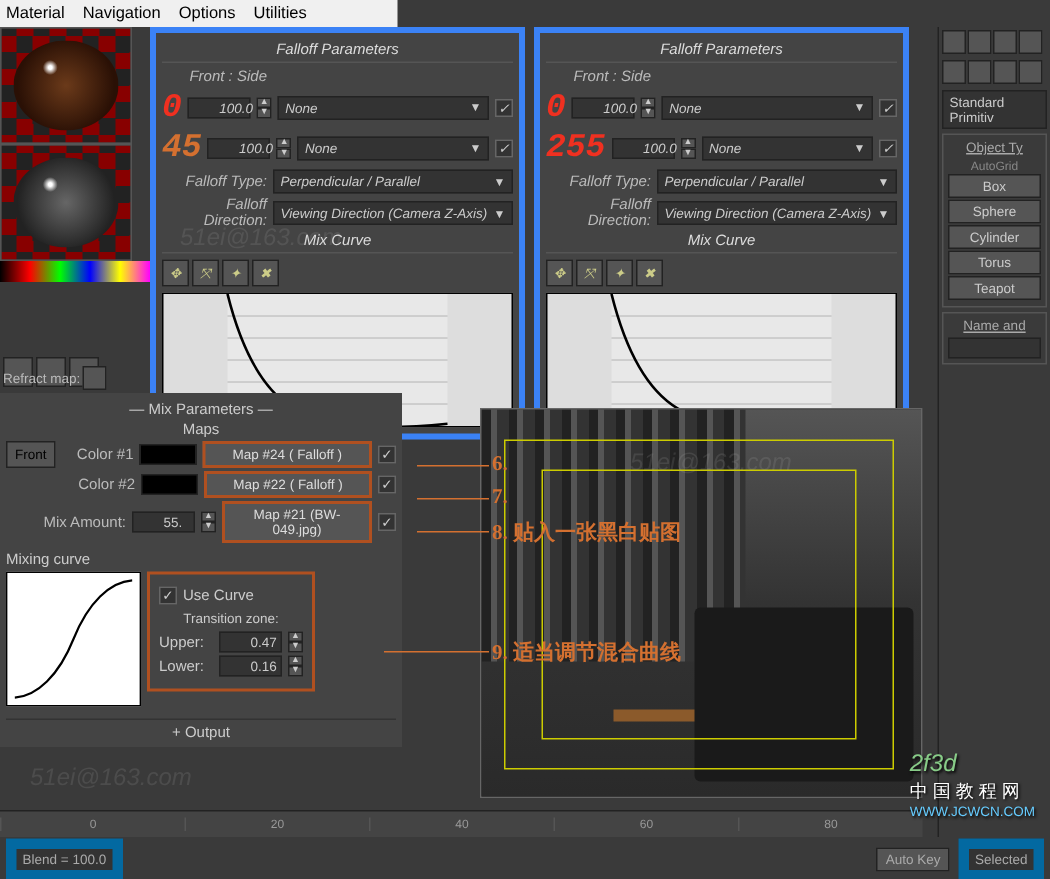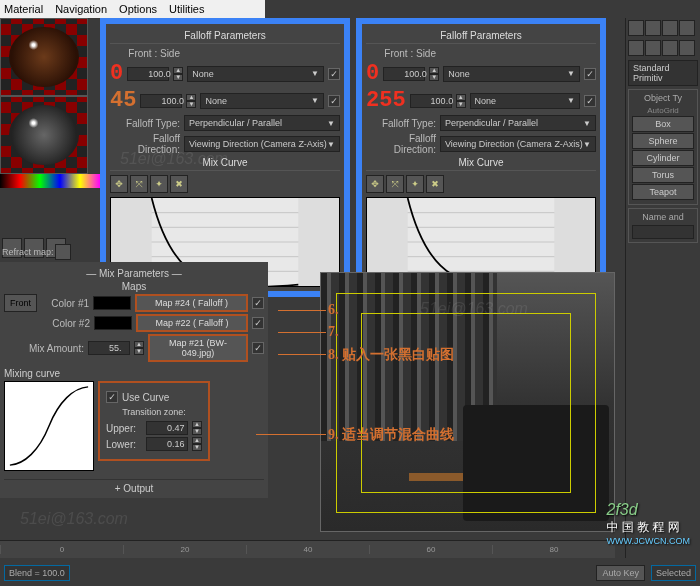--- a/index.html
+++ b/index.html
@@ -8,21 +8,21 @@
 .menubar span { cursor: default; }
 .mat-preview { position: absolute; top: 18px; left: 0; width: 100px; display: flex; flex-direction: column; }
 .mat-sphere { width: 88px; height: 78px; background: linear-gradient(#333,#222); border: 1px solid #555; position: relative; }
 .mat-sphere.checker { background: repeating-conic-gradient(#800 0% 25%, #222 0% 50%) 50% / 22px 22px; }
 .mat-sphere::after { content: ""; position: absolute; inset: 8px; border-radius: 50%; background: radial-gradient(circle at 35% 30%, #fff 2%, rgba(255,255,255,0) 8%), radial-gradient(circle at 50% 50%, #666 0%, #222 70%); }
 .mat-sphere.brown::after { background: radial-gradient(circle at 35% 30%, #fff 2%, rgba(255,255,255,0) 8%), radial-gradient(circle at 50% 50%, #6b3a1a 0%, #2a1005 70%); }
 .colorbar { height: 14px; background: linear-gradient(90deg,#000,#f00 20%,#0f0 40%,#00f 60%,#ff0 80%,#f0f); }
 .toolbar-ico { position: absolute; top: 236px; left: 0; width: 100px; display: flex; gap: 2px; padding: 2px; }
 .toolbar-ico .btn { width: 20px; height: 20px; background: #555; border: 1px solid #222; }
 
-.panel { position: absolute; background: #444; border: 6px solid #3b82f6; padding: 4px; }
+.panel { position: absolute; background: #444; border: 4px solid #3b82f6; padding: 4px; font-style: italic; }
 .panel-header { text-align: center; font-size: 10px; color: #ddd; margin: 2px 0 4px; border-bottom: 1px solid #555; padding-bottom: 2px; }
 .row { display: flex; align-items: center; gap: 4px; margin: 2px 0; }
 .label { text-align: right; width: 70px; color: #bbb; font-size: 10px; }
 .spinner { background: #333; border: 1px solid #222; color: #ccc; padding: 1px 20px; width: 42px; height: 14px; font-size: 9px; display: inline-flex; align-items: center; }
 .spin-btns { display: inline-flex; flex-direction: column; }
 .spin-btns span { width: 10px; height: 7px; background: #555; border: 1px solid #222; font-size: 6px; line-height: 4px; text-align: center; }
 .dropdown { background: #333; border: 1px solid #222; color: #ccc; padding: 2px 4px; flex: 1; font-size: 9px; display: flex; justify-content: space-between; align-items: center; }
 .dropdown .arrow { font-size: 8px; }
 .checkbox { width: 12px; height: 12px; background: #333; border: 1px solid #666; display: inline-flex; align-items: center; justify-content: center; color: #ccc; font-size: 9px; }
 .big-num { font-size: 22px; font-weight: bold; font-family: "Courier New", monospace; }
@@ -44,37 +44,37 @@
 .mapbtn { background: #555; border: 2px solid #b05020; color: #ddd; padding: 2px 6px; font-size: 9px; flex: 1; text-align: center; }
 .swap-btn { background: #555; border: 1px solid #222; padding: 3px 5px; font-size: 9px; }
 .mixing-curve-graph { width: 90px; height: 90px; background: #fff; border: 1px solid #000; }
 .usecurve-box { border: 2px solid #b05020; padding: 6px; }
 .output-title { text-align: center; font-size: 10px; margin-top: 8px; border-top: 1px solid #333; padding-top: 3px; }
 
 .right-panel { position: absolute; top: 18px; right: 0; width: 75px; background: #3a3a3a; border-left: 1px solid #222; height: 540px; padding: 2px; }
 .rp-tabs { display: flex; flex-wrap: wrap; gap: 1px; margin-bottom: 4px; }
 .rp-tab { width: 16px; height: 16px; background: #555; border: 1px solid #222; }
 .rp-section { border: 1px solid #555; padding: 3px; margin-bottom: 3px; }
-.rp-section-title { font-size: 9px; color: #aaa; text-align: center; margin-bottom: 3px; }
+.rp-section-title { font-size: 9px; color: #aaa; text-align: center; margin-bottom: 3px; text-decoration: underline; }
 .rp-btn { background: #555; border: 1px solid #222; color: #ccc; padding: 2px; font-size: 9px; text-align: center; margin: 1px 0; }
 
 .viewport { position: absolute; top: 272px; left: 320px; width: 295px; height: 260px; background: #222; border: 1px solid #666; }
 .viewport-img { width: 100%; height: 100%; background: linear-gradient(180deg, #555 0%, #333 50%, #2a2a2a 100%); position: relative; overflow: hidden; }
 .curtain { position: absolute; top: 0; left: 0; width: 60%; height: 65%; background: repeating-linear-gradient(90deg, #222 0 6px, #555 6px 10px, #333 10px 18px); }
 .sofa { position: absolute; bottom: 10px; right: 5px; width: 50%; height: 45%; background: #1a1a1a; border-radius: 4px; }
 .table { position: absolute; bottom: 50px; left: 30%; width: 25%; height: 8px; background: #8b5a2b; }
 .yellow-frame { position: absolute; border: 1px solid #cc0; }
 
 .annotation { position: absolute; color: #d47030; font-size: 14px; font-family: "SimSun", serif; font-weight: bold; pointer-events: none; }
 .ann-line { position: absolute; height: 1px; background: #d47030; }
 
 .timeline { position: absolute; bottom: 28px; left: 0; width: 615px; height: 18px; background: #444; border-top: 1px solid #222; display: flex; align-items: center; }
 .timeline .tick { flex: 1; text-align: center; font-size: 8px; color: #999; border-left: 1px solid #555; }
 .statusbar { position: absolute; bottom: 0; left: 0; width: 700px; height: 26px; background: #3a3a3a; display: flex; align-items: center; gap: 6px; padding: 0 4px; font-size: 9px; color: #aaa; }
-.statusbar .field { background: #333; border: 1px solid #0369a1; padding: 2px 4px; }
+.statusbar .field { background: #333; border: 7px solid #0369a1; padding: 2px 4px; }
 .autokey { background: #555; border: 1px solid #222; padding: 2px 5px; }
 
 .refract-row { position: absolute; top: 244px; left: 2px; font-size: 9px; color: #bbb; display: flex; align-items: center; gap: 1px; }
 .watermark { position: absolute; bottom: 40px; right: 10px; color: #fff; font-size: 12px; font-family: "SimSun"; text-shadow: 1px 1px 2px #000; pointer-events: none; }
 .wm-faint { position: absolute; color: rgba(180,180,180,0.15); font-size: 16px; font-style: italic; }
 </style>
 </head>
 <body>
 
 <div class="menubar">

